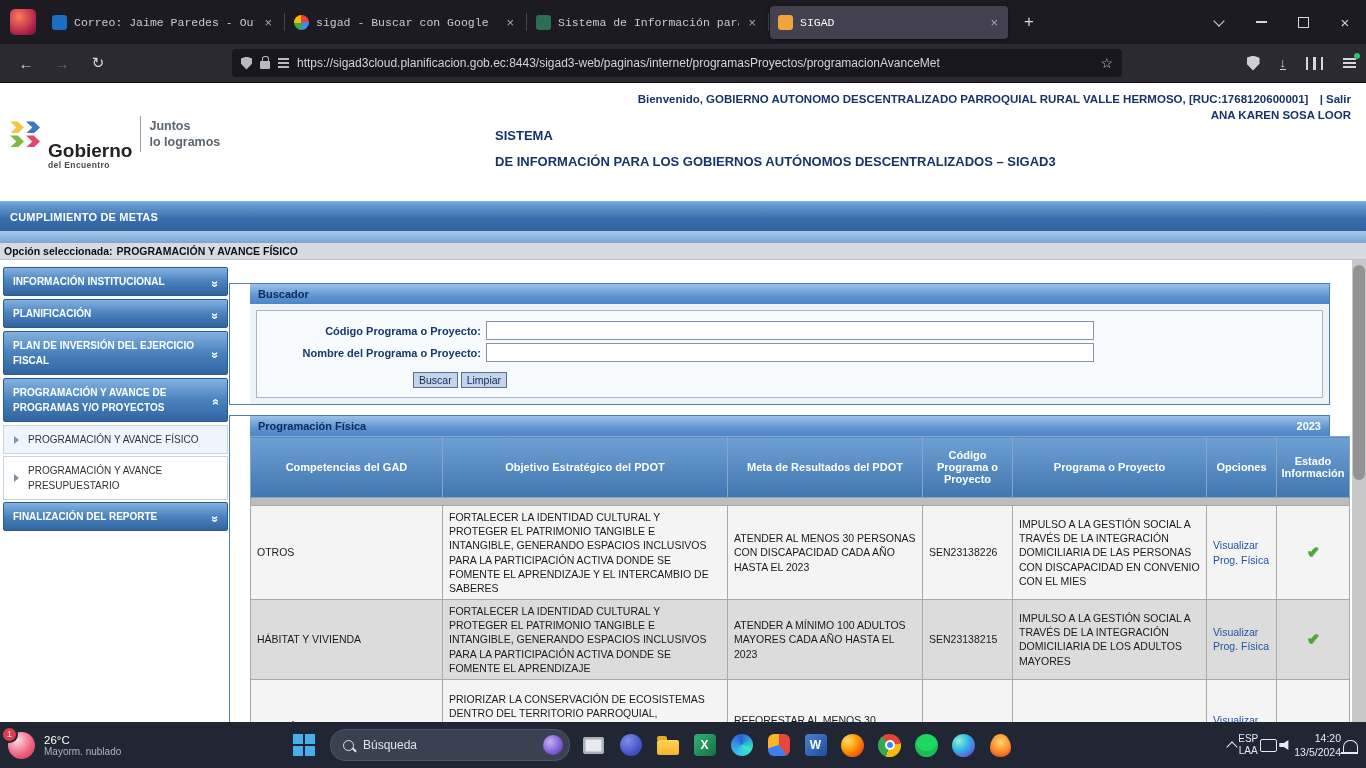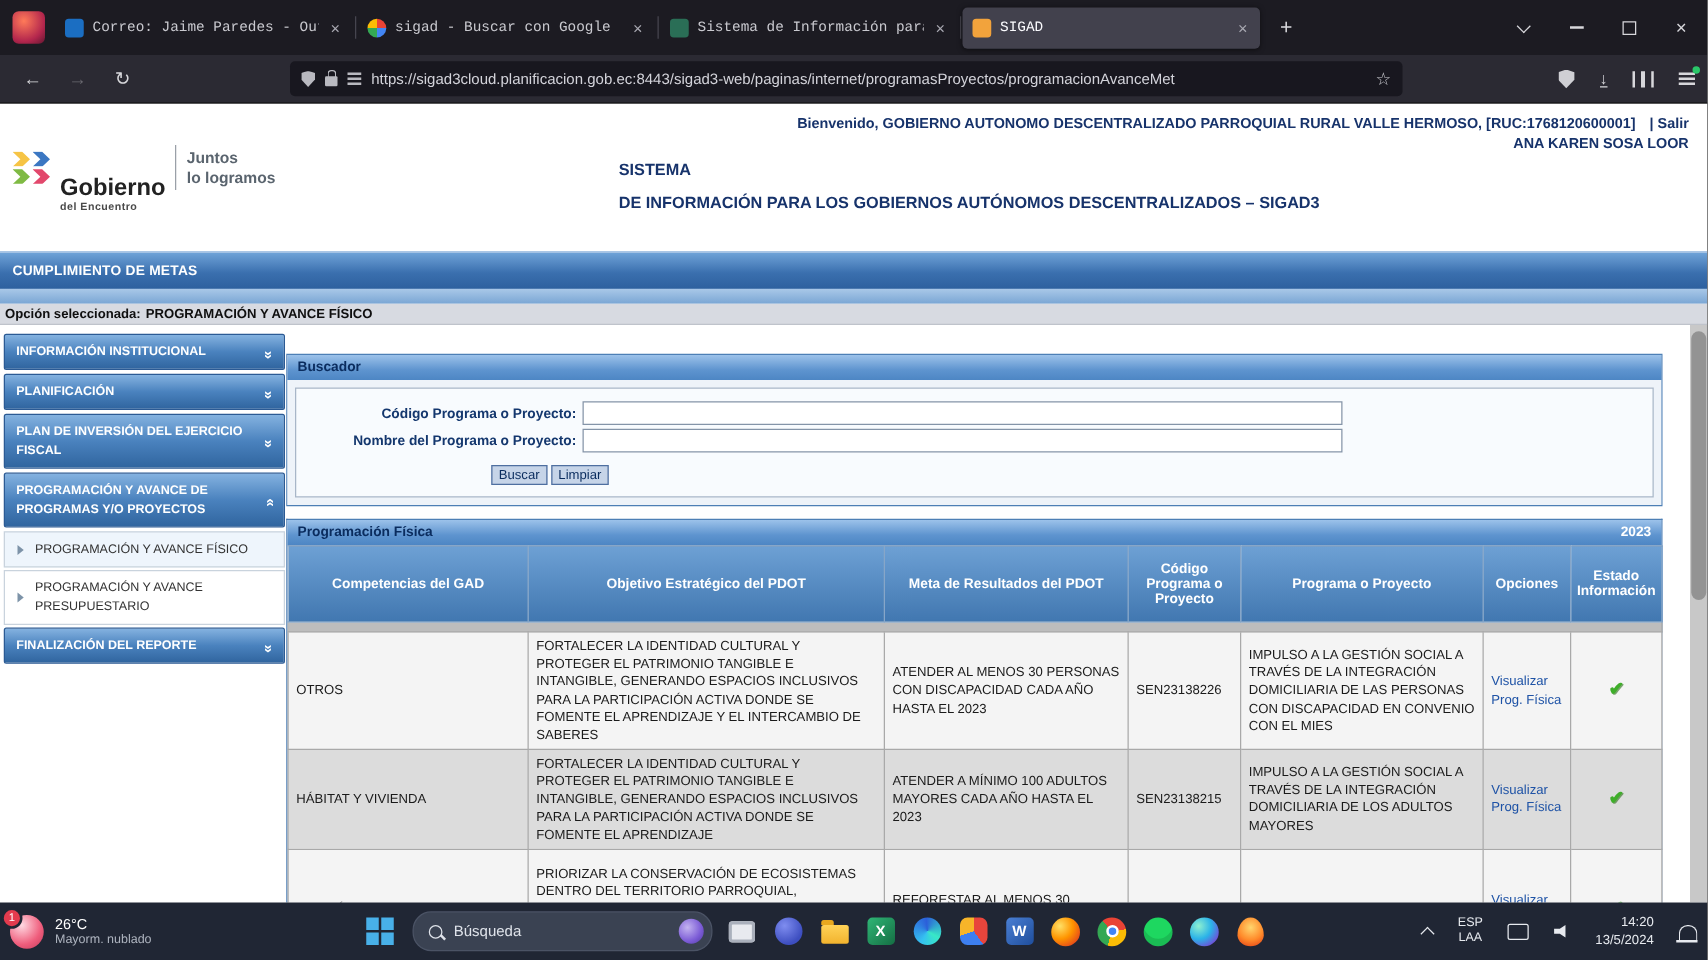--- a/index.html
+++ b/index.html
@@ -94,21 +94,21 @@
   .dchev::before{content:"»";position:absolute;left:2px;top:0;font-size:12px;display:block;transform:rotate(90deg);}
   .sbi.exp .dchev::before{transform:rotate(-90deg);}
   .sbsub{position:relative;background:#fff;border:1px solid #c9d3dd;color:#333;font-size:10px;
          padding:6px 6px 6px 24px;margin-bottom:2px;line-height:1.5;cursor:pointer;}
   .sbsub.sel{background:#eef5fc;}
   .tri{position:absolute;left:10px;top:50%;margin-top:-4px;width:0;height:0;
        border-left:5px solid #7d93a8;border-top:4px solid transparent;border-bottom:4px solid transparent;}
 
   
   .main{position:absolute;left:229px;width:1101px;top:0;}
-  .panel{border:1px solid #4d7fb5;background:#fff;}
+  .panel{border:1px solid #4d7fb5;background:#fff;padding-left:20px;}
   .phd{height:20px;background:linear-gradient(#9cc2ea,#5e94cf 60%,#4d86c4);display:flex;align-items:center;
        padding:0 8px;font-size:11px;font-weight:bold;color:#0a2c5e;}
   .phd .yr{margin-left:auto;color:#fff;}
   .buscador{margin-top:23px;}
   .bbody{padding:6px;background:#eef3f9;}
   .fieldbox{border:1px solid #a8b6c8;background:#f8fbfe;padding:7px 4px 9px;}
   .frow{display:flex;align-items:center;margin:3px 0;}
   .flabel{width:220px;text-align:right;font-weight:bold;color:#14376e;font-size:11px;padding-right:5px;}
   .fld{width:600px;height:15px;border:1px solid #8494a8;font-size:11px;padding:1px 3px;background:#fff;}
   .btnrow{margin:10px 0 0 152px;display:flex;gap:3px;}
@@ -162,21 +162,21 @@
   .ic-red{width:22px;height:22px;border-radius:6px;background:conic-gradient(#e8453c 0 40%,#3d7ff0 40% 70%,#f7b529 70% 100%);}
   .ic-firefox{width:23px;height:23px;border-radius:50%;background:radial-gradient(circle at 30% 30%,#ffe066,#ff9500 45%,#e64a19 80%);}
   .ic-chrome{position:relative;width:23px;height:23px;border-radius:50%;
              background:conic-gradient(from -40deg,#ea4335 0 33%,#fbbc05 0 66%,#34a853 0 100%);}
   .ic-chrome::after{content:"";position:absolute;left:6.5px;top:6.5px;width:10px;height:10px;border-radius:50%;
                     background:#4285f4;border:2px solid #fff;box-sizing:border-box;}
   .ic-spotify{width:23px;height:23px;border-radius:50%;background:#1ed760;box-shadow:inset 0 -6px 0 rgba(0,0,0,.12);}
   .ic-sphere{width:23px;height:23px;border-radius:50%;background:radial-gradient(circle at 30% 30%,#8ef0d0,#2bb3e8 45%,#7a3fd4 85%);}
   .ic-flame{width:21px;height:23px;border-radius:50% 50% 50% 50%/62% 62% 38% 38%;
             background:radial-gradient(circle at 50% 35%,#ffd66e,#ff8a2a 55%,#e84e1b 88%);}
-  .tray{position:absolute;right:8px;top:0;height:46px;display:flex;align-items:center;gap:20px;color:#e7eaef;}
+  .tray{position:absolute;right:8px;top:0;height:46px;display:flex;align-items:center;gap:2px;color:#e7eaef;}
   .caret-up{width:7px;height:7px;border-left:1.6px solid #e7eaef;border-top:1.6px solid #e7eaef;transform:rotate(45deg);margin-top:3px;cursor:pointer;}
   .lang{font-size:10px;line-height:1.25;text-align:center;cursor:pointer;}
   .mon{width:15px;height:11px;border:1.6px solid #e7eaef;border-radius:2px;cursor:pointer;}
   .spk{width:13px;height:12px;background:#e7eaef;clip-path:polygon(0 33%,35% 33%,70% 8%,70% 92%,35% 67%,0 67%);cursor:pointer;}
   .clock{font-size:10.5px;line-height:1.35;text-align:right;cursor:pointer;}
   .bell{position:relative;width:13px;height:12px;border:1.6px solid #e7eaef;border-bottom:none;border-radius:7px 7px 0 0;margin-top:2px;cursor:pointer;}
   .bell::after{content:"";position:absolute;left:-3.5px;bottom:-1px;width:17px;height:1.6px;background:#e7eaef;}
 </style>
 </head>
 <body>

